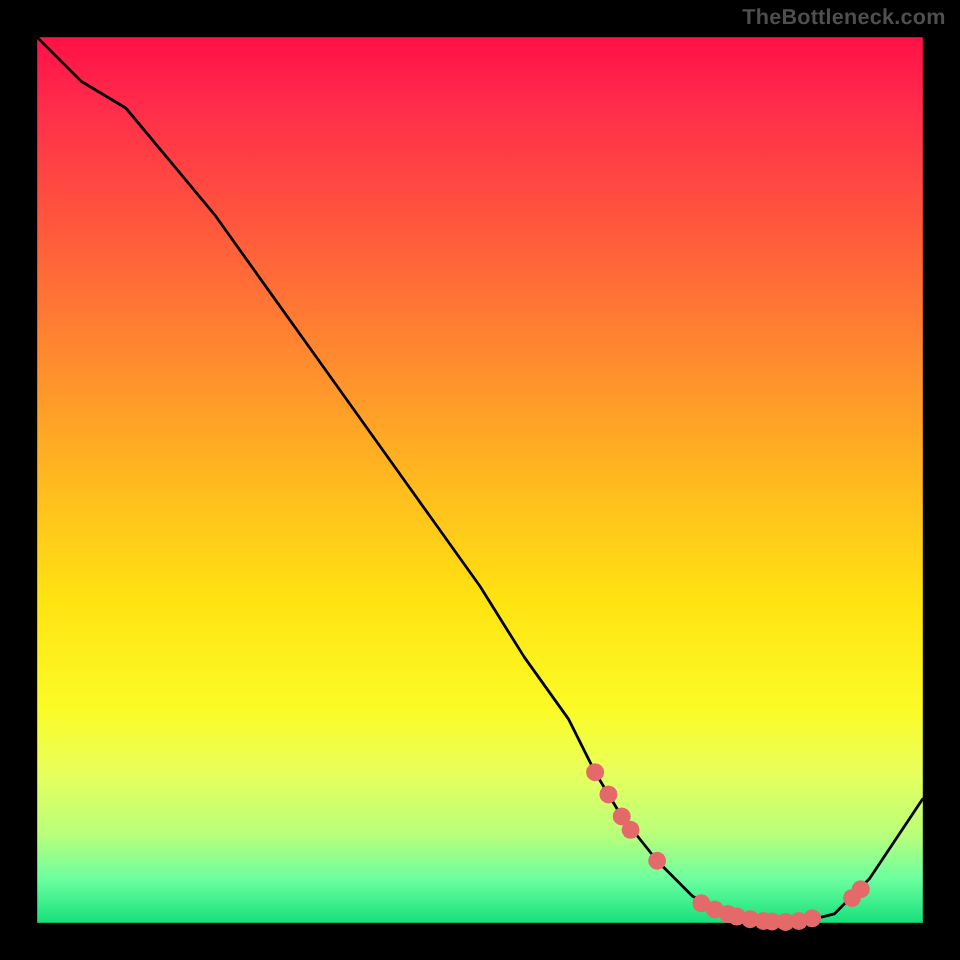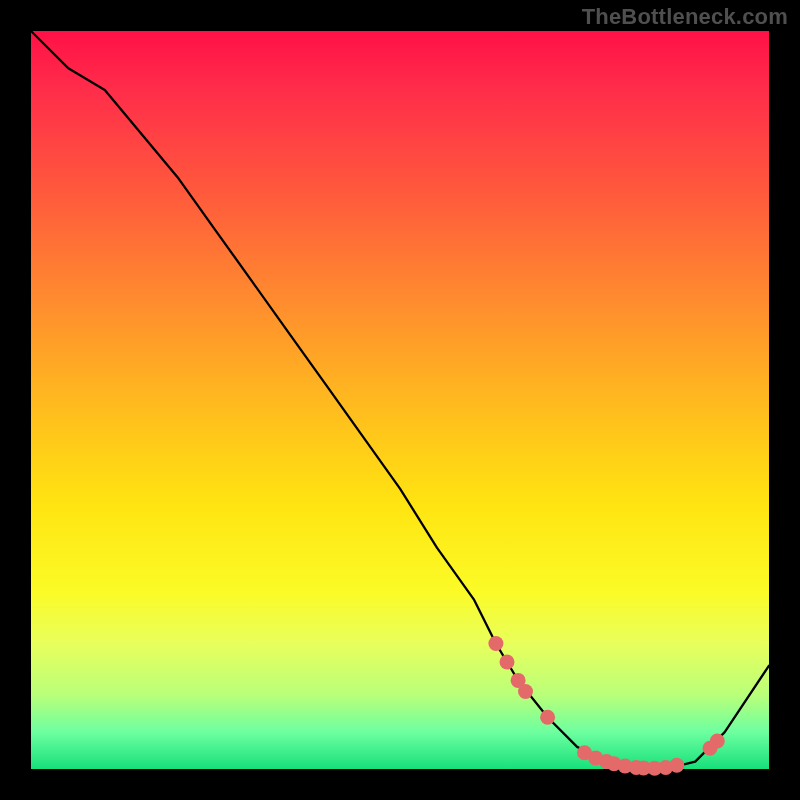--- a/index.html
+++ b/index.html
@@ -15,21 +15,21 @@
     position: relative;
     width: 800px;
     height: 800px;
     background: #000;
   }
   .watermark {
     position: absolute;
     top: 4px;
     right: 12px;
     color: #4f4f4f;
-    font-size: 22px;
+    font-size: 18px;
     font-weight: 600;
     letter-spacing: 0.2px;
     user-select: none;
   }
   .plot {
     position: absolute;
     left: 31px;
     top: 31px;
     width: 738px;
     height: 738px;

